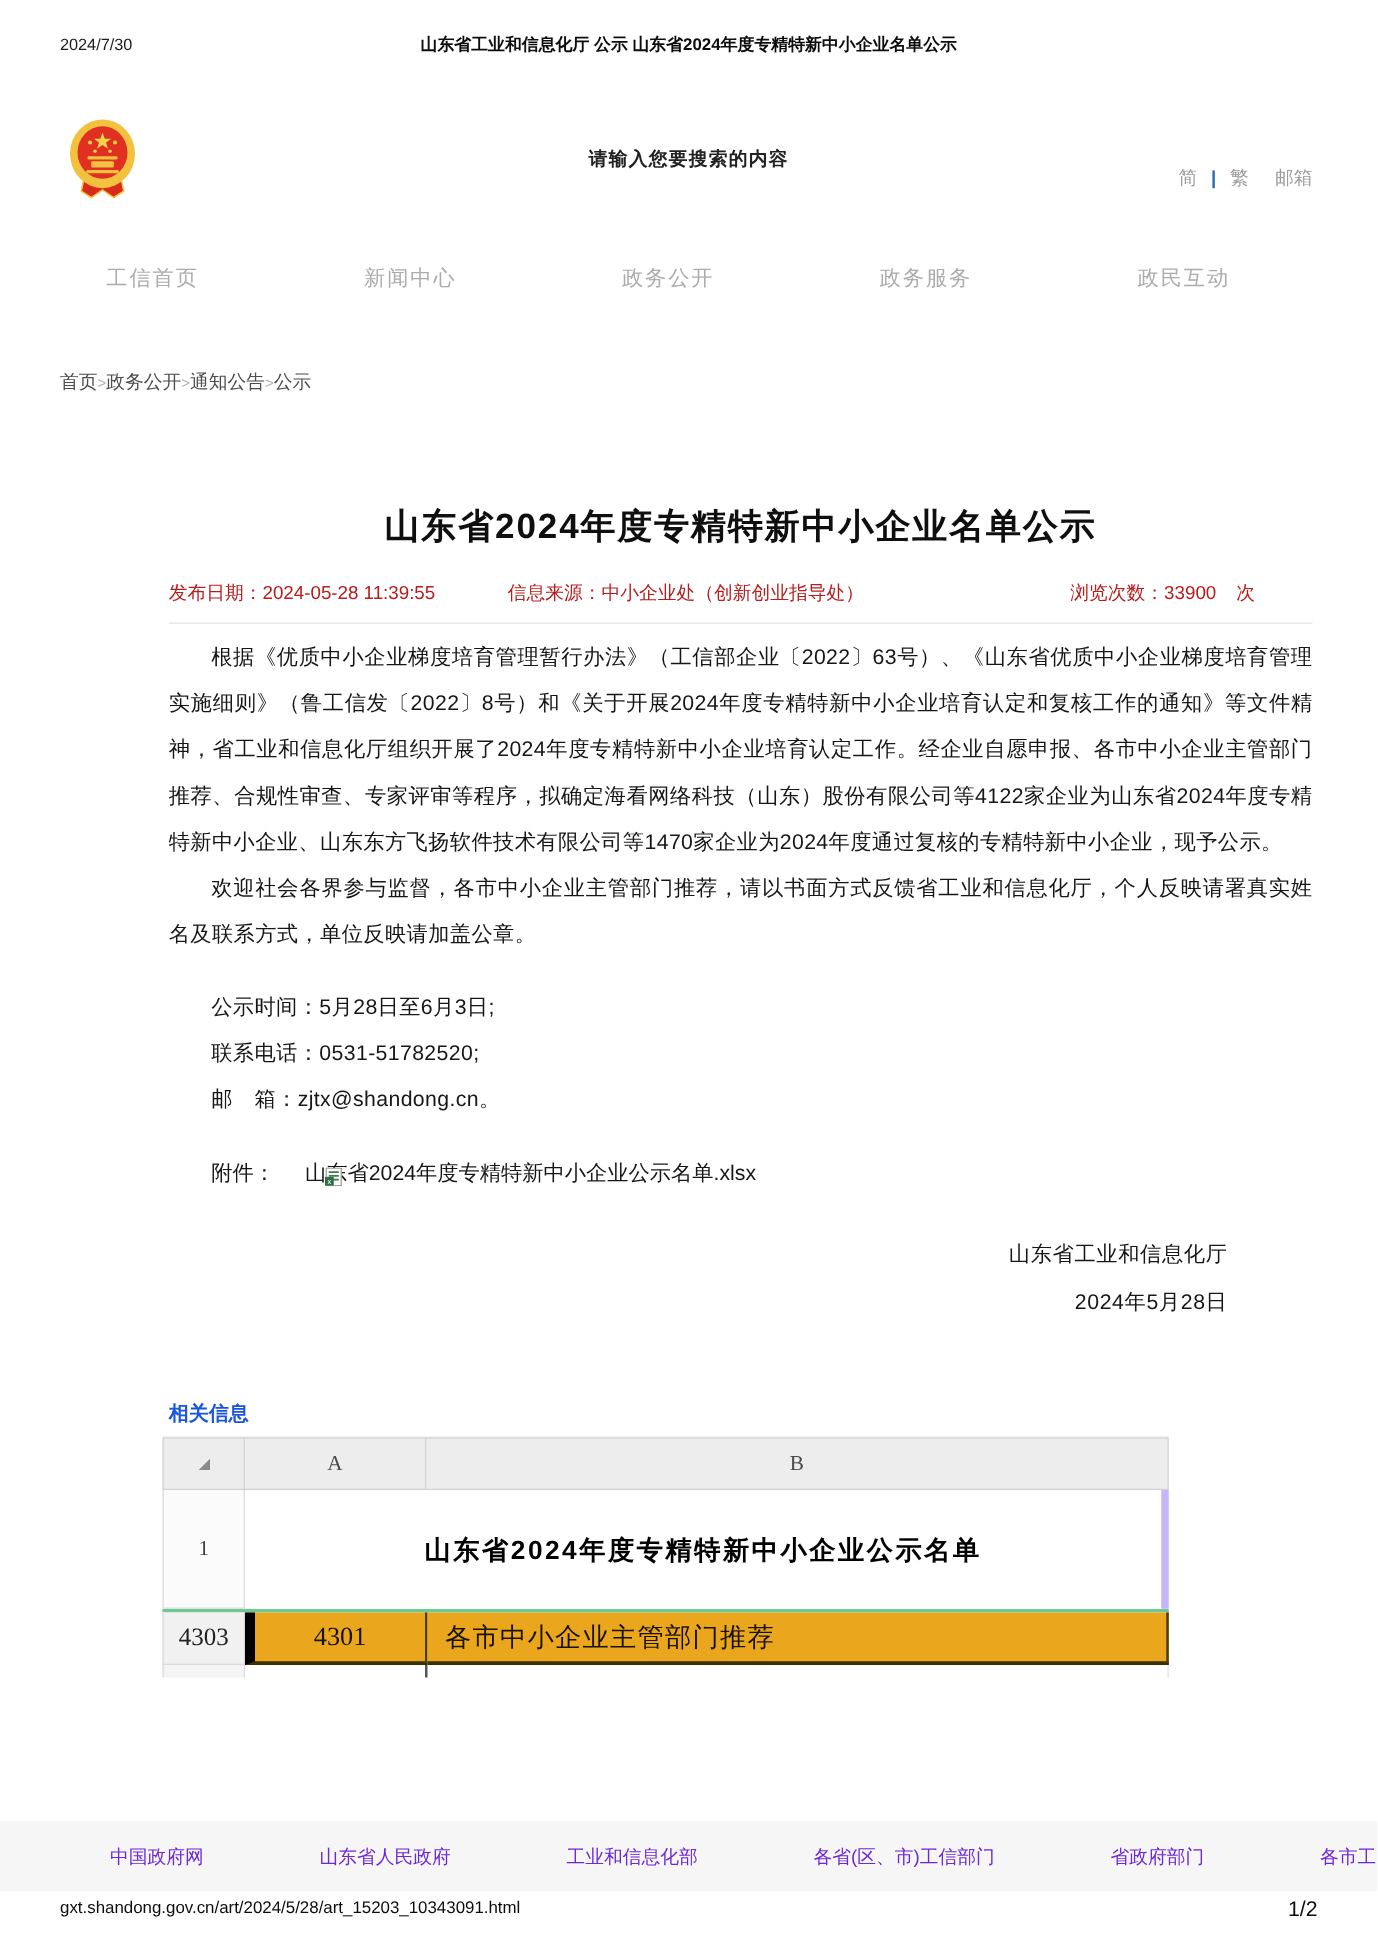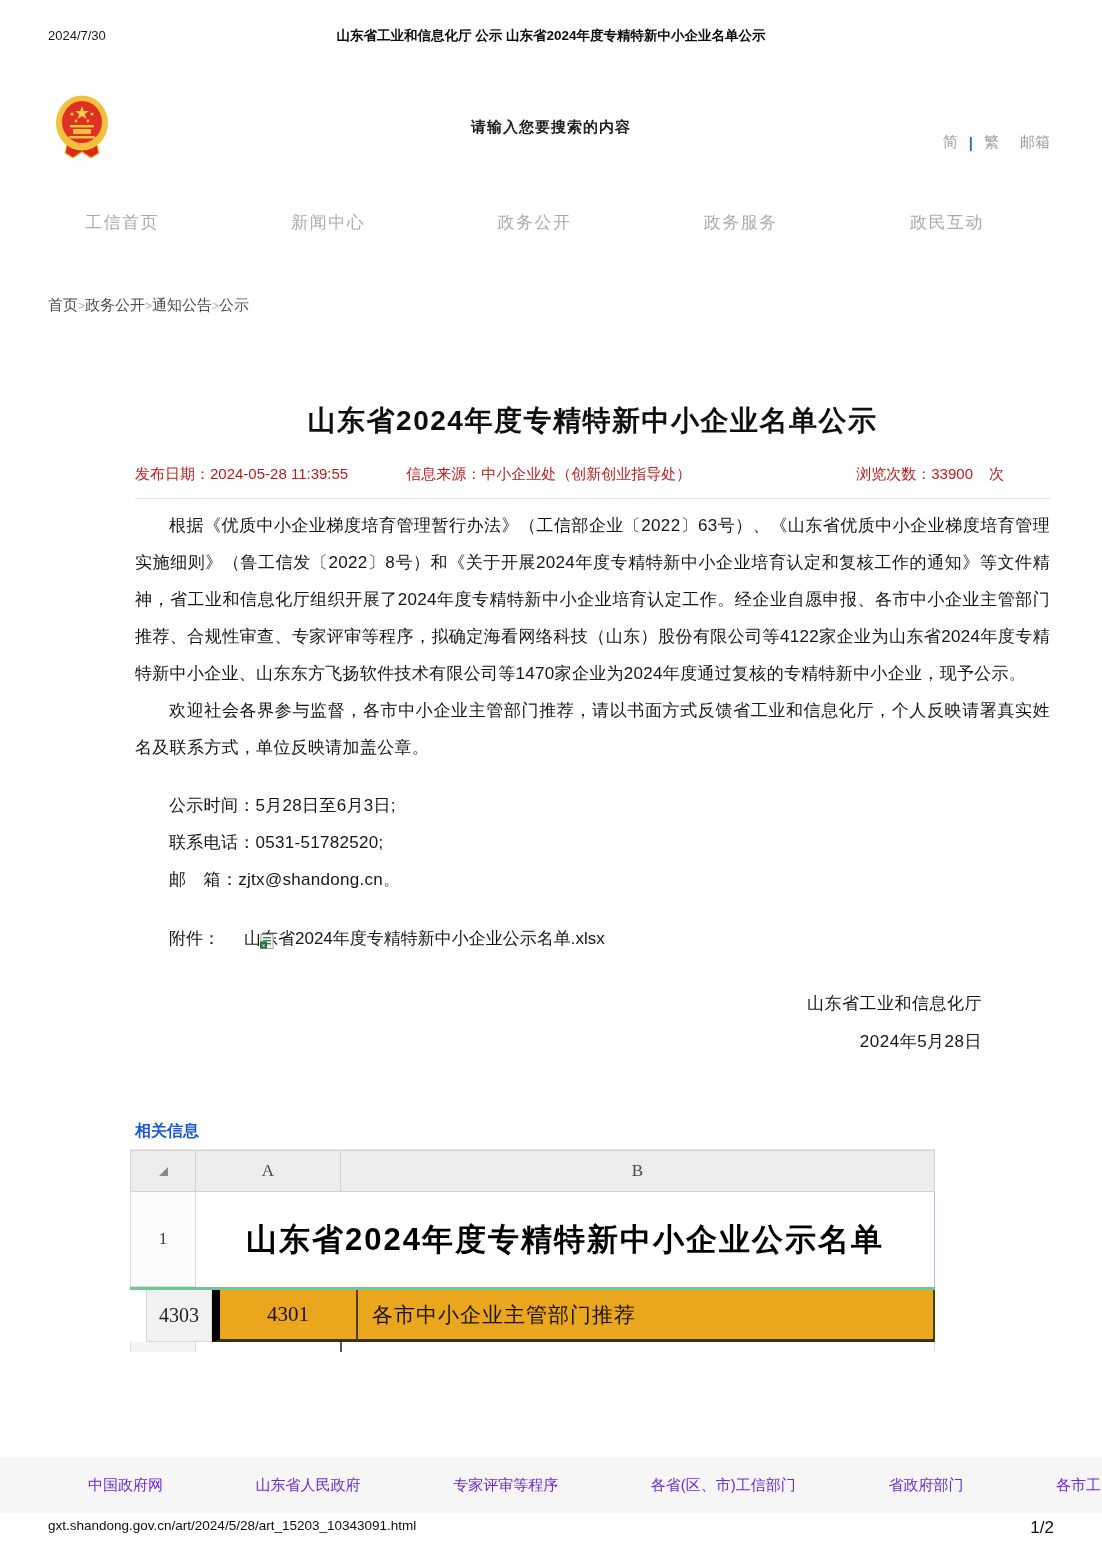--- a/index.html
+++ b/index.html
@@ -59,26 +59,26 @@
   .ss-header { display:flex; height:42px; }
   .ss-header .cell { background:#ededed; border:1px solid #d2d2d2; margin-left:-1px;
     display:flex; align-items:center; justify-content:center; font-size:17px; color:#4a4a4a; }
   .ss-corner { width:66px; margin-left:0 !important; position:relative; }
   .corner-tri { width:0; height:0; border-left:9px solid transparent; border-bottom:9px solid #8a8a8a; }
   .ss-cA { width:146px; }
   .ss-cB { flex:1; }
   .ss-row1 { display:flex; height:95px; }
   .ss-row1 .num { width:66px; background:#fbfbfb; border:1px solid #dcdcdc; border-top:none;
     display:flex; align-items:center; justify-content:center; font-size:17px; color:#3e3e3e; }
-  .ss-title-cell { flex:1; background:#ffffff; border-right:1px solid #c4b5fd;
+  .ss-title-cell { flex:1; background:#ffffff; border-right:6px solid #c4b5fd;
     display:flex; align-items:center; justify-content:center;
     font-family:"Liberation Sans","DejaVu Sans",sans-serif;
-    font-size:31px; font-weight:700; color:#000; letter-spacing:2px; }
+    font-size:21px; font-weight:700; color:#000; letter-spacing:2px; }
   .ss-green { height:3px; background:#6FC793; }
-  .ss-hl { display:flex; height:52px;margin-left:16px; }
+  .ss-hl { display:flex; height:42px; }
   .ss-hl .num { width:66px; background:#f1f1f1; border:1px solid #d9d9d9; border-top:none;
     display:flex; align-items:center; justify-content:center; font-size:20px; color:#222; }
   .ss-hl .a { width:146px; background:#EAA71E; border-left:8px solid #000000;
     border-right:2px solid #4d3e00; border-bottom:3px solid #3c2f00;
     display:flex; align-items:center; justify-content:center; font-size:21px; color:#1a1200; }
   .ss-hl .b { flex:1; background:#EAA71E; border-right:2px solid #4d3e00;
     border-bottom:3px solid #3c2f00; display:flex; align-items:center;
     padding-left:14px; font-size:21px; color:#1a1200; letter-spacing:1px; }
   .ss-tail { display:flex; height:10px; }
   .ss-tail .num { width:66px; background:#f4f4f4; border-left:1px solid #dcdcdc; border-right:1px solid #dcdcdc; }
@@ -207,20 +207,20 @@
   <div class="ss-tail">
     <div class="num"></div>
     <div class="a"></div>
     <div class="b"></div>
   </div>
 </div>
 
 <div class="footer">
   <span class="footer-link">中国政府网</span>
   <span class="footer-link">山东省人民政府</span>
-  <span class="footer-link">专家评审等程序</span>
+  <span class="footer-link">工业和信息化部</span>
   <span class="footer-link">各省(区、市)工信部门</span>
   <span class="footer-link">省政府部门</span>
   <span class="footer-link clipped">各市工</span>
 </div>
 
 <div class="print-url">gxt.shandong.gov.cn/art/2024/5/28/art_15203_10343091.html</div>
 <div class="print-page">1/2</div>
 
 </body></html>

